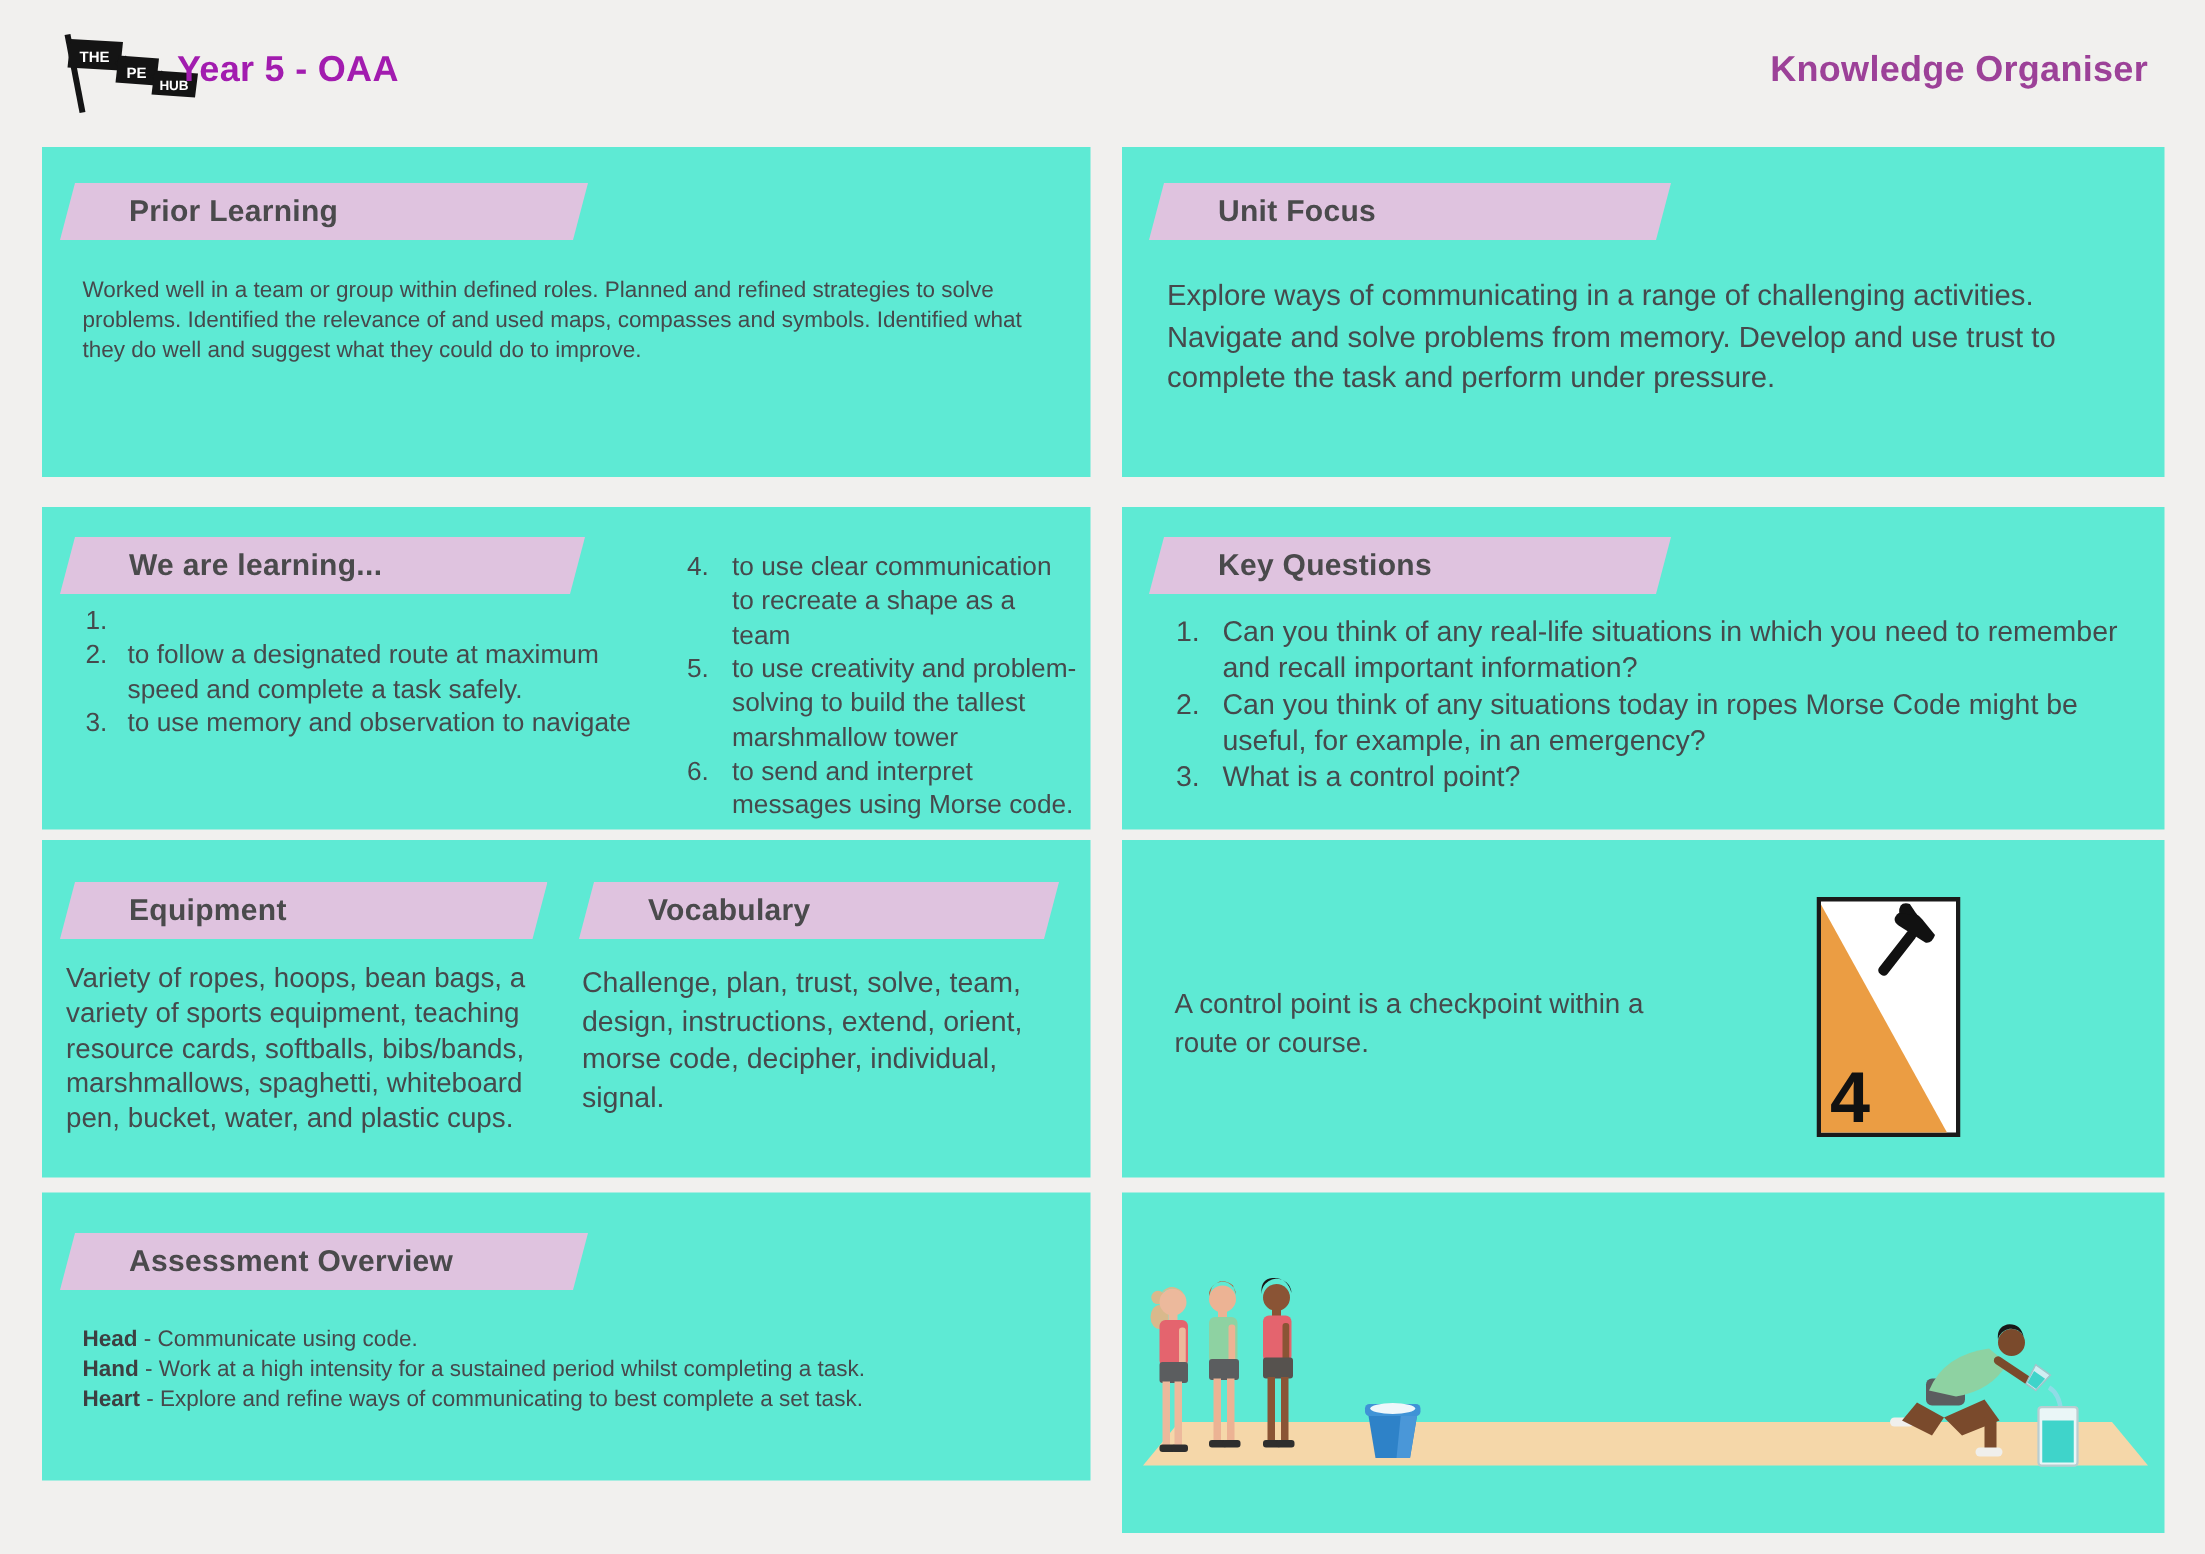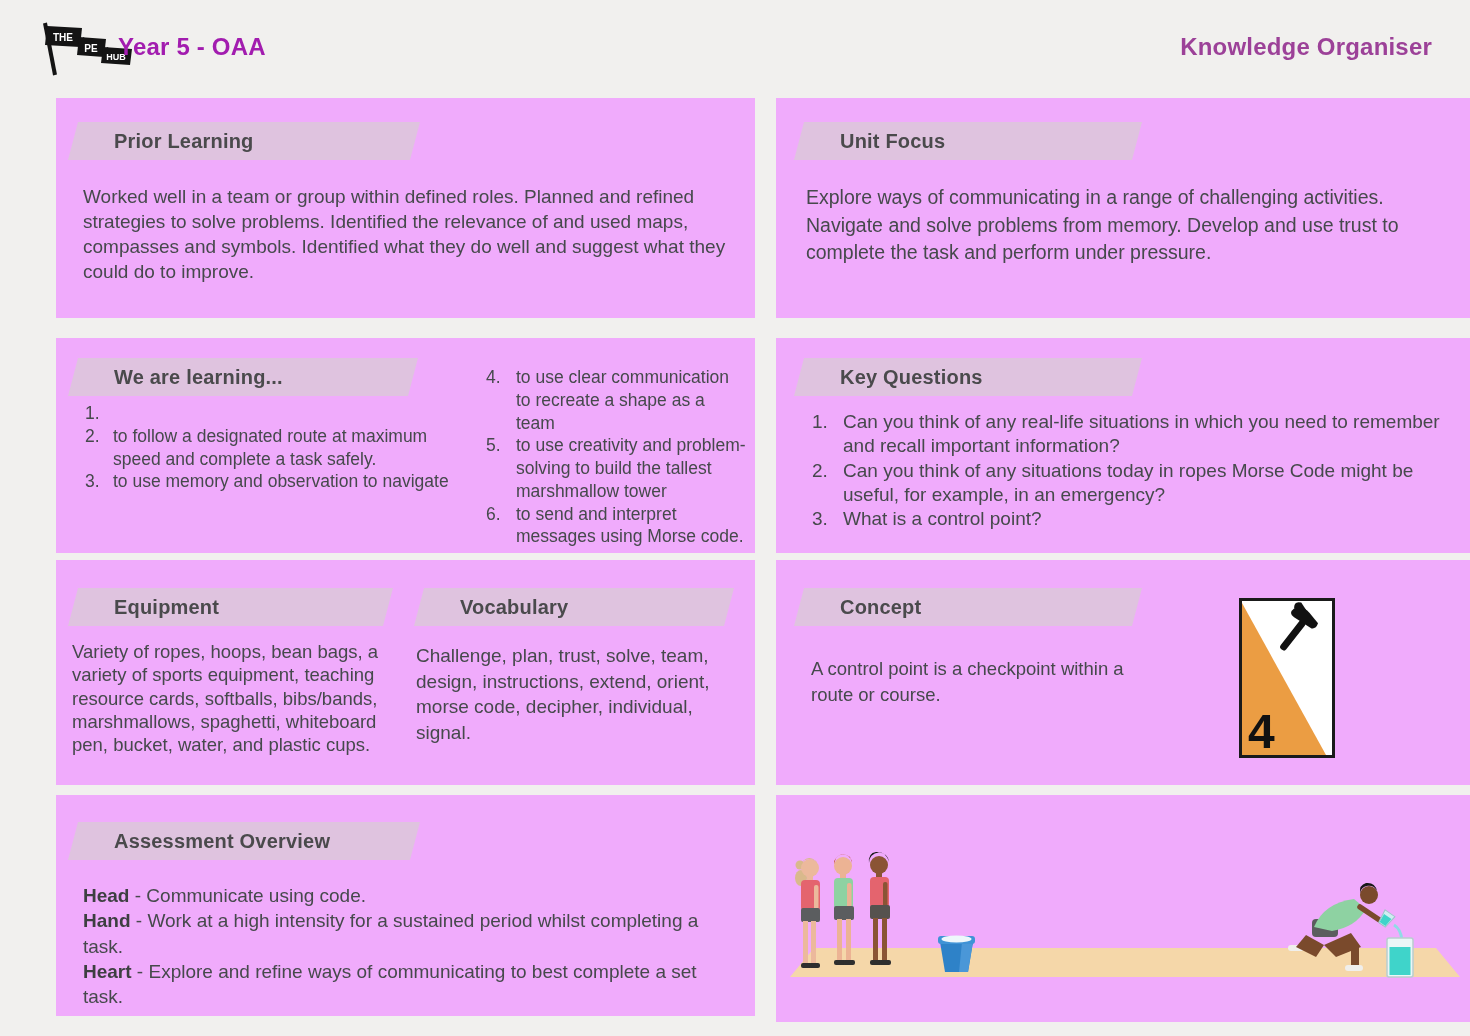--- a/index.html
+++ b/index.html
@@ -12,39 +12,39 @@
     overflow:hidden;
   }
   .page { position:absolute; inset:0; width:1470px; height:1036px; background:#f1f0ee; }
 
   
   .hdr-title { position:absolute; left:118px; top:33px; font-size:24px; font-weight:bold; color:#a21caf; letter-spacing:.2px; }
   .hdr-right { position:absolute; right:38px; top:33px; font-size:24px; font-weight:bold; color:#9c4198; letter-spacing:.2px; }
   .logo { position:absolute; left:36px; top:20px; width:100px; height:58px; }
 
   
-  .panel { position:absolute; background:#f0abfc;margin-left:28px; }
+  .panel { position:absolute; background:#5eead4; }
   .p-prior      { left:28px;  top:98px;  width:699px; height:220px; }
   .p-unit       { left:748px; top:98px;  width:695px; height:220px; }
   .p-learning   { left:28px;  top:338px; width:699px; height:215px; }
   .p-questions  { left:748px; top:338px; width:695px; height:215px; }
   .p-equipvocab { left:28px;  top:560px; width:699px; height:225px; }
   .p-concept    { left:748px; top:560px; width:695px; height:225px; }
-  .p-assessment { left:28px;  top:795px; width:699px; height:221px; }
+  .p-assessment { left:28px;  top:795px; width:699px; height:192px; }
   .p-illustration{ left:748px; top:795px; width:695px; height:227px; }
 
   
   .banner {
     position:absolute; height:38px; background:#dfc3df;
     clip-path: polygon(10px 0, 100% 0, calc(100% - 10px) 100%, 0 100%);
     display:flex; align-items:center; padding-left:46px;
     font-size:20px; font-weight:bold; color:#4a4a4c; letter-spacing:.2px;
   }
 
-  .body-text { position:absolute; font-size:19px; line-height:1.32; color:#46494c; }
+  .body-text { position:absolute; font-size:15px; line-height:1.32; color:#46494c; }
 
   .nlist { position:absolute; }
   .nitem { display:flex; }
   .nitem .num { flex:none; }
   .nitem .txt { flex:1; }
 
   .a-line { margin:0; }
   .a-line b { color:#3d3f41; }
 
   svg text { font-family:"Liberation Sans", sans-serif; }
@@ -130,21 +130,20 @@
   </div>
 
   <div class="panel p-equipvocab">
     <div class="banner" style="left:12px; top:28px; width:325px;">Equipment</div>
     <div class="banner" style="left:358px; top:28px; width:320px;">Vocabulary</div>
     <div class="body-text" style="left:16px; top:80px; width:310px; font-size:18.5px; line-height:1.26;">Variety of ropes, hoops, bean bags, a variety of sports equipment, teaching resource cards, softballs, bibs/bands, marshmallows, spaghetti, whiteboard pen, bucket, water, and plastic cups.</div>
     <div class="body-text" style="left:360px; top:83px; width:300px; font-size:19px; line-height:1.35;">Challenge, plan, trust, solve, team, design, instructions, extend, orient, morse code, decipher, individual, signal.</div>
   </div>
 
   <div class="panel p-concept">
-    <div class="banner" style="left:18px; top:28px; width:348px;">Concept</div>
     <div class="body-text" style="left:35px; top:96px; width:340px; font-size:18.5px; line-height:1.4;">A control point is a checkpoint within a route or course.</div>
     <svg style="position:absolute; left:463px; top:38px;" width="96" height="160" viewBox="0 0 96 160">
       <rect x="1.5" y="1.5" width="93" height="157" fill="#ffffff" stroke="#1a1a1a" stroke-width="3"></rect>
       <polygon points="3,5 3,157 87,157" fill="#eb9d43"></polygon>
       <text x="9" y="150" font-size="48" font-weight="bold" fill="#111111">4</text>
       <g transform="translate(62,26)">
         <g transform="rotate(38)">
           <rect x="-3" y="-4" width="7" height="36" rx="3" fill="#111111"></rect>
           <path d="M-15,-8 Q-17,-1 -10,-1 L11,-3 Q15,-5 13,-11 L0,-14 Q-10,-16 -15,-8 Z" fill="#111111"></path>
           <path d="M-15,-8 Q-20,-14 -13,-17 L-4,-14 Z" fill="#111111"></path>

